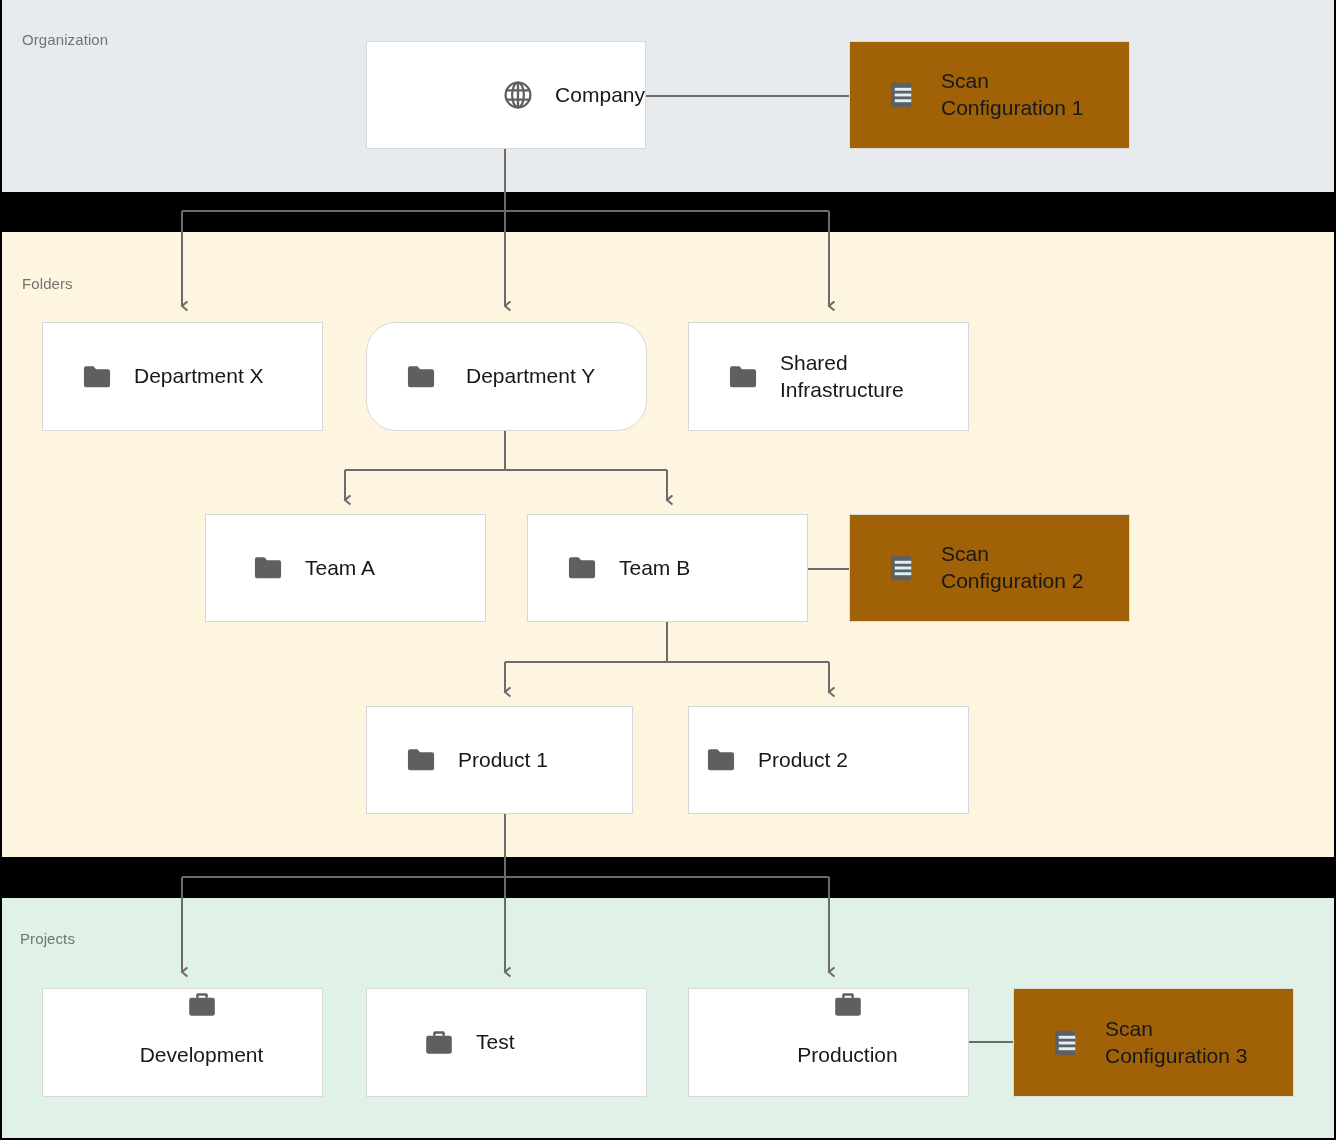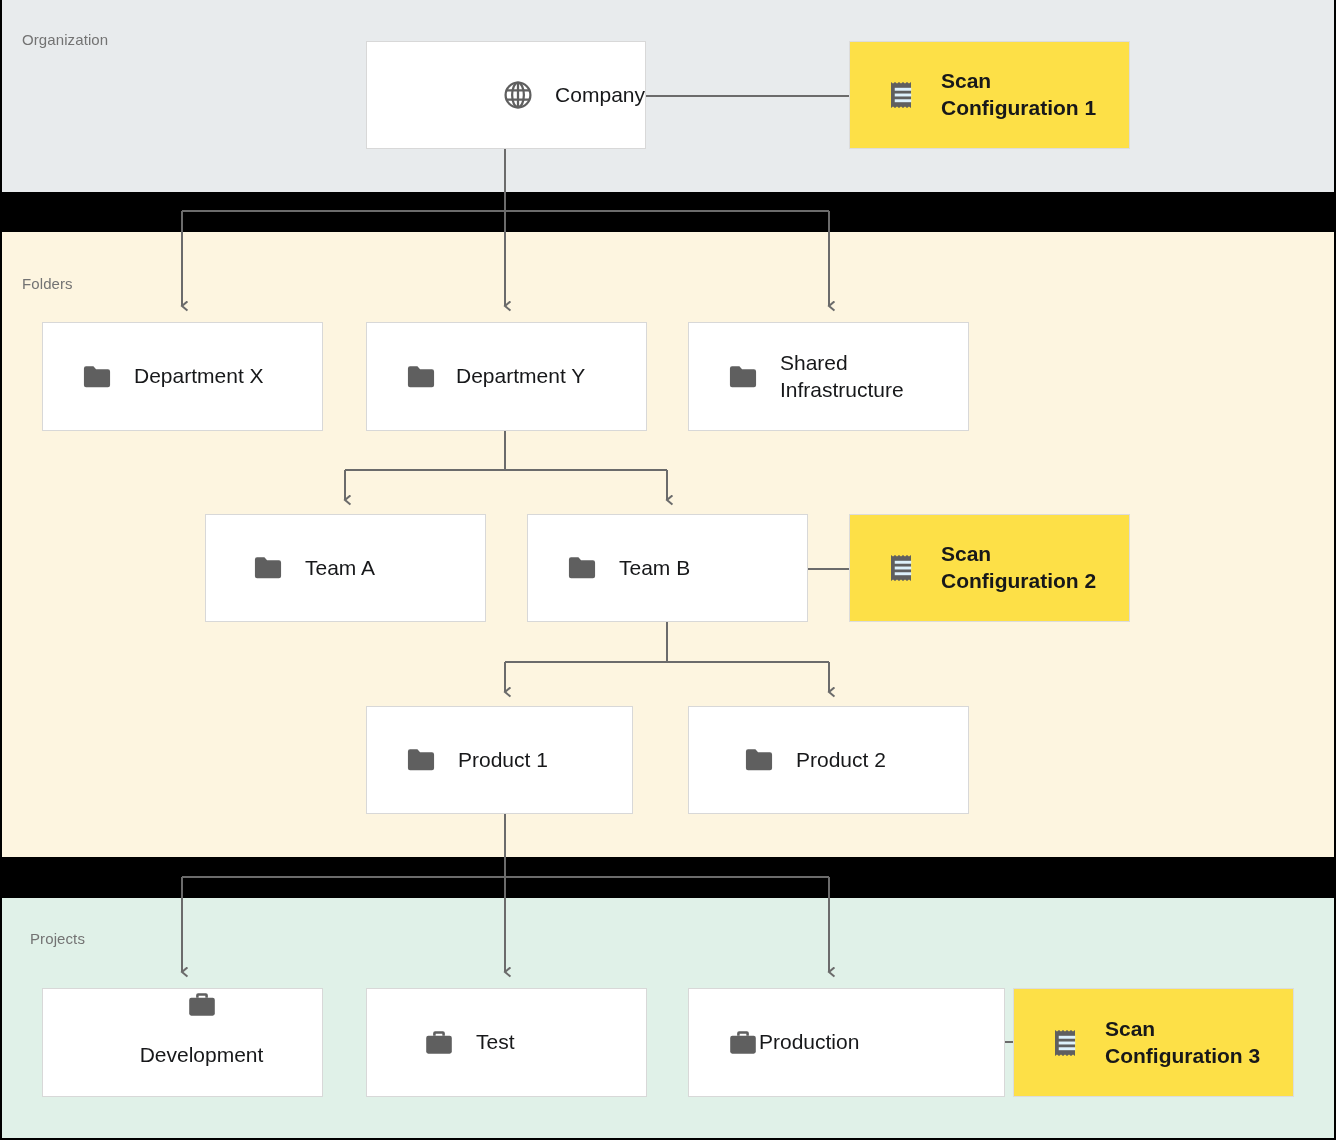--- a/index.html
+++ b/index.html
@@ -8,38 +8,38 @@
 
   .band{position:absolute;left:2px;width:1332px;}
   #band-org{top:0px;height:192px;background:#e8ebed;}
   #band-folders{top:232px;height:625px;background:#fdf5e0;}
   #band-projects{top:898px;height:240px;background:#e0f1e8;}
 
   .band-label{position:absolute;font-size:15px;color:#737373;letter-spacing:.1px;white-space:nowrap;}
 
   .node{position:absolute;box-sizing:border-box;background:#fff;border:1px solid #d8d8d8;
         display:flex;align-items:center;}
-  .node.cfg{background:#fde047;border:1px solid #dcdcdc;font-weight:bold;}
+  .node.cfg{background:#a16207;border:1px solid #dcdcdc;}
   .node .ico{flex:0 0 auto;display:flex;align-items:center;justify-content:center;}
   .node .lbl{font-size:21px;color:#17181a;line-height:1.28;white-space:pre-line;}
 
   svg.wires{position:absolute;left:0;top:0;width:1336px;height:1140px;pointer-events:none;}
 </style>
 </head>
 <body>
 
 <div id="stage">
 
   <div class="band" id="band-org"></div>
   <div class="band" id="band-folders"></div>
   <div class="band" id="band-projects"></div>
 
   <div class="band-label" style="left:22px;top:31px;">Organization</div>
   <div class="band-label" style="left:22px;top:263px;margin-top:12px;">Folders</div>
-  <div class="band-label" style="left:30px;top:930px;">Projects</div>
+  <div class="band-label" style="left:20px;top:930px;">Projects</div>
 
   <svg class="wires" viewBox="0 0 1336 1140">
     <defs>
       <marker id="ah" markerWidth="14" markerHeight="14" refX="5.2" refY="6" orient="auto" markerUnits="userSpaceOnUse">
         <path d="M0.6,0.6 L5.2,6 L9.8,0.6" fill="none" stroke="#6b6b6b" stroke-width="2"></path>
       </marker>
     </defs>
     <g fill="none" stroke="#6b6b6b" stroke-width="2">
 
       <path d="M646,96 H849"></path>
@@ -98,21 +98,21 @@
 
   <div class="node" style="left:42px;top:322px;width:281px;height:109px;padding-left:38px;gap:21px;">
     <span class="ico">
       <svg width="32" height="32" viewBox="0 0 24 24">
         <path fill="#5f5f5f" d="M2.2,5.6 a1.6,1.6 0 0 1 1.6,-1.6 H9.3 l2,2.2 H20.2 a1.6,1.6 0 0 1 1.6,1.6 V18.1 a1.6,1.6 0 0 1 -1.6,1.6 H3.8 a1.6,1.6 0 0 1 -1.6,-1.6 Z"></path>
       </svg>
     </span>
     <span class="lbl">Department X</span>
   </div>
 
-  <div class="node" style="left:366px;top:322px;width:281px;height:109px;padding-left:38px;gap:19px;">
+  <div class="node" style="left:366px;top:322px;width:281px;height:109px;padding-left:38px;gap:29px;border-radius:30px;">
     <span class="ico">
       <svg width="32" height="32" viewBox="0 0 24 24">
         <path fill="#5f5f5f" d="M2.2,5.6 a1.6,1.6 0 0 1 1.6,-1.6 H9.3 l2,2.2 H20.2 a1.6,1.6 0 0 1 1.6,1.6 V18.1 a1.6,1.6 0 0 1 -1.6,1.6 H3.8 a1.6,1.6 0 0 1 -1.6,-1.6 Z"></path>
       </svg>
     </span>
     <span class="lbl">Department Y</span>
   </div>
 
   <div class="node" style="left:688px;top:322px;width:281px;height:109px;padding-left:38px;gap:21px;">
     <span class="ico">
@@ -157,21 +157,21 @@
 
   <div class="node" style="left:366px;top:706px;width:267px;height:108px;padding-left:38px;gap:21px;">
     <span class="ico">
       <svg width="32" height="32" viewBox="0 0 24 24">
         <path fill="#5f5f5f" d="M2.2,5.6 a1.6,1.6 0 0 1 1.6,-1.6 H9.3 l2,2.2 H20.2 a1.6,1.6 0 0 1 1.6,1.6 V18.1 a1.6,1.6 0 0 1 -1.6,1.6 H3.8 a1.6,1.6 0 0 1 -1.6,-1.6 Z"></path>
       </svg>
     </span>
     <span class="lbl">Product 1</span>
   </div>
 
-  <div class="node" style="left:688px;top:706px;width:281px;height:108px;padding-left:54px;gap:21px;">
+  <div class="node" style="left:688px;top:706px;width:281px;height:108px;padding-left:16px;gap:21px;">
     <span class="ico">
       <svg width="32" height="32" viewBox="0 0 24 24">
         <path fill="#5f5f5f" d="M2.2,5.6 a1.6,1.6 0 0 1 1.6,-1.6 H9.3 l2,2.2 H20.2 a1.6,1.6 0 0 1 1.6,1.6 V18.1 a1.6,1.6 0 0 1 -1.6,1.6 H3.8 a1.6,1.6 0 0 1 -1.6,-1.6 Z"></path>
       </svg>
     </span>
     <span class="lbl">Product 2</span>
   </div>
 
   <div class="node" style="left:42px;top:988px;width:281px;height:109px;padding-left:38px;gap:21px;flex-direction:column;">
     <span class="ico">
@@ -186,21 +186,21 @@
   <div class="node" style="left:366px;top:988px;width:281px;height:109px;padding-left:56px;gap:21px;">
     <span class="ico">
       <svg width="32" height="32" viewBox="0 0 24 24">
         <path fill="#5f5f5f" d="M9.1,3.1 h5.8 a1.5,1.5 0 0 1 1.5,1.5 V6.6 h-1.9 V5.0 h-5 V6.6 H7.6 V4.6 a1.5,1.5 0 0 1 1.5,-1.5 Z"></path>
         <rect x="2.4" y="6.6" width="19.2" height="13.4" rx="1.6" fill="#5f5f5f"></rect>
       </svg>
     </span>
     <span class="lbl">Test</span>
   </div>
 
-  <div class="node" style="left:688px;top:988px;width:317px;height:109px;padding-left:38px;">
+  <div class="node" style="left:688px;top:988px;width:281px;height:109px;padding-left:38px;gap:21px;flex-direction:column;">
     <span class="ico">
       <svg width="32" height="32" viewBox="0 0 24 24">
         <path fill="#5f5f5f" d="M9.1,3.1 h5.8 a1.5,1.5 0 0 1 1.5,1.5 V6.6 h-1.9 V5.0 h-5 V6.6 H7.6 V4.6 a1.5,1.5 0 0 1 1.5,-1.5 Z"></path>
         <rect x="2.4" y="6.6" width="19.2" height="13.4" rx="1.6" fill="#5f5f5f"></rect>
       </svg>
     </span>
     <span class="lbl">Production</span>
   </div>
 
   <div class="node cfg" style="left:1013px;top:988px;width:281px;height:109px;padding-left:37px;gap:22px;">

